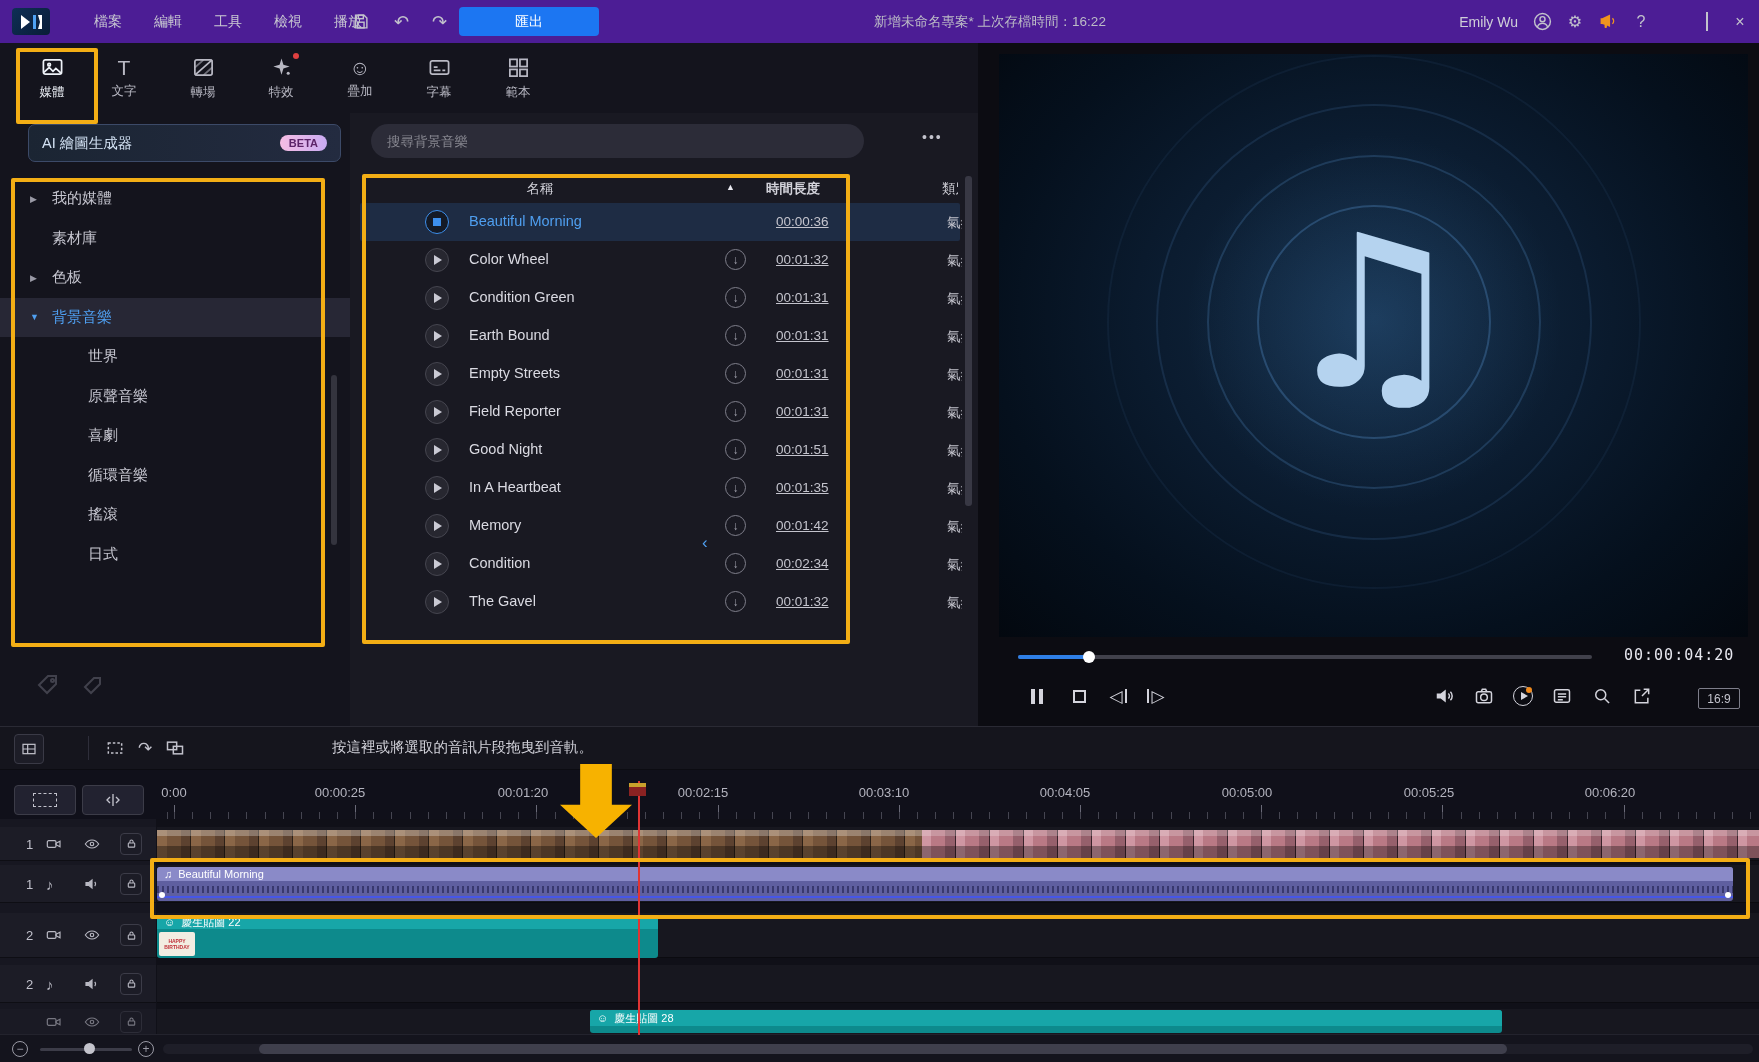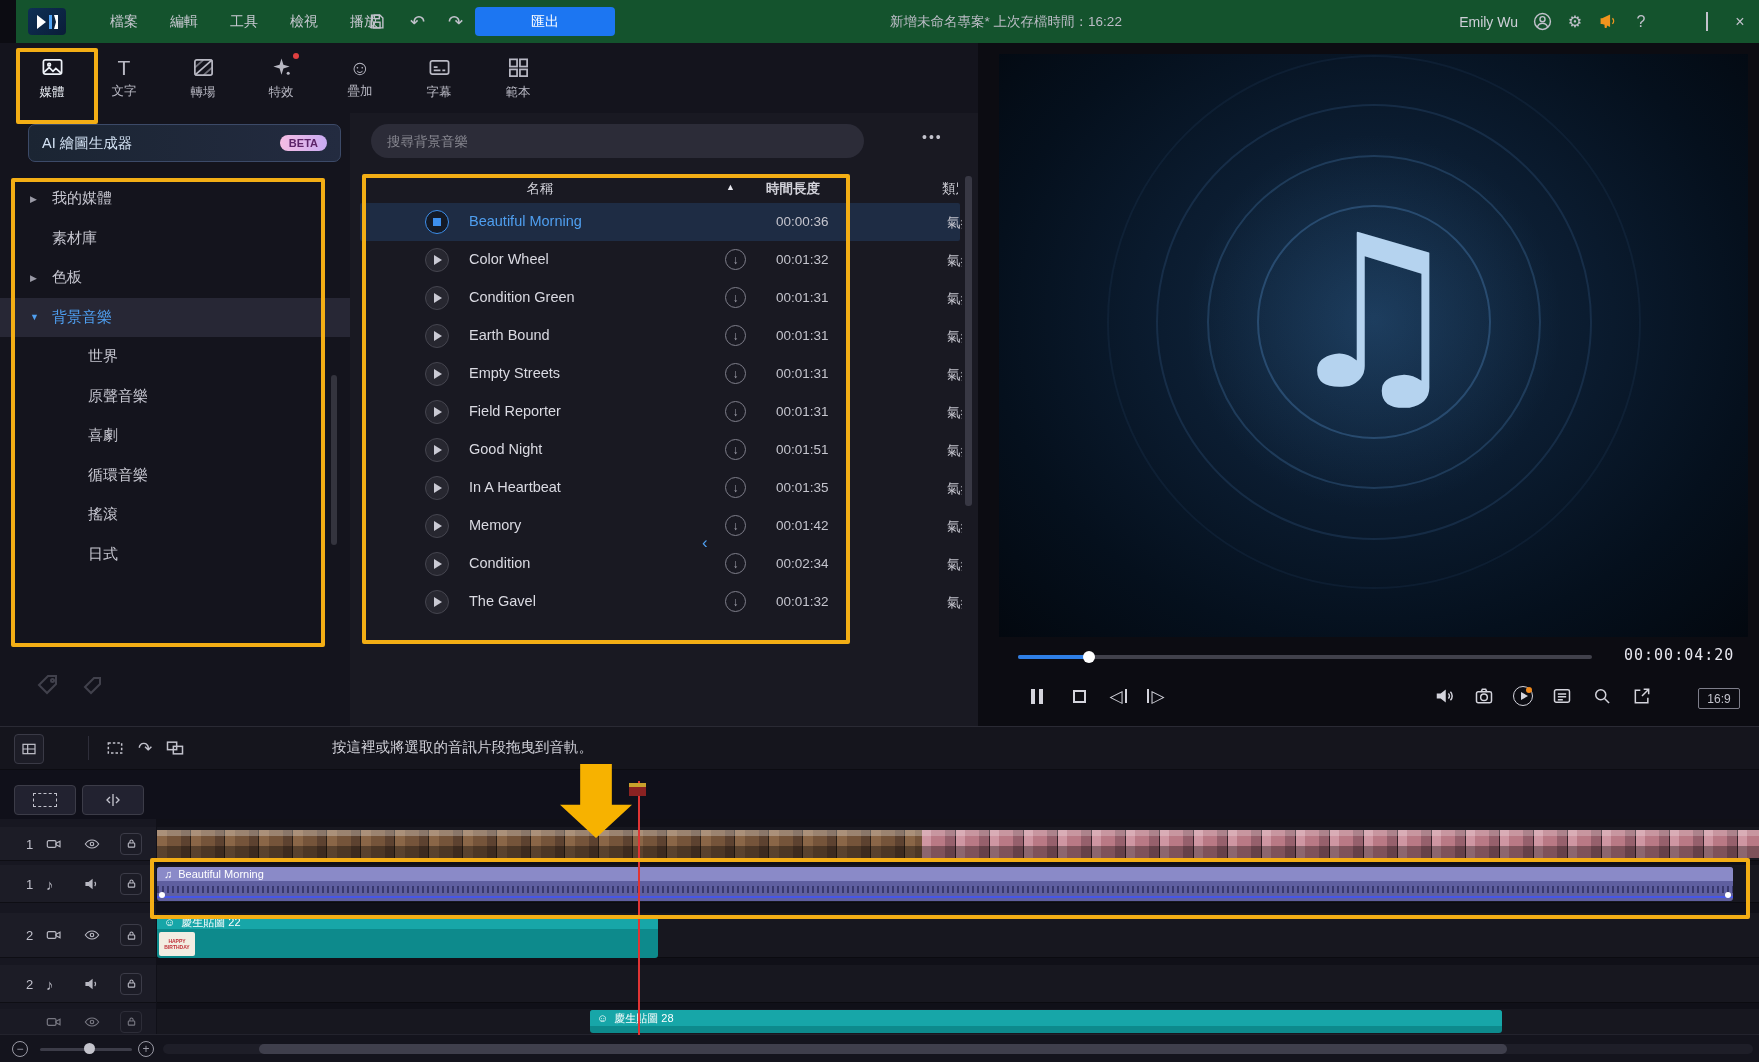--- a/index.html
+++ b/index.html
@@ -1,21 +1,21 @@
 <!DOCTYPE html>
 <html><head>
 <meta charset="utf-8">
 <style>
   html,body{margin:0;padding:0;background:#000;}
   body{width:1759px;height:1062px;overflow:hidden;font-family:"Liberation Sans","DejaVu Sans",sans-serif;
        -webkit-font-smoothing:antialiased;}
   .app{position:relative;width:1759px;height:1062px;background:#0c0c12;overflow:hidden;}
 
   
-  .topbar{position:absolute;left:16px;top:0;right:0;height:43px;background:#14532d;}
+  .topbar{position:absolute;left:0;top:0;right:0;height:43px;background:#4c1d95;}
   .logo{position:absolute;left:12px;top:8px;width:38px;height:27px;border-radius:4px;
         background:linear-gradient(135deg,#0e2f55,#0a1d38);display:flex;align-items:center;justify-content:center;}
   .menus{position:absolute;left:78px;top:0;height:43px;display:flex;align-items:center;}
   .menu-item{color:#c9c9d2;font-size:14px;padding:0 16px;cursor:default;}
   .tb-ic{position:absolute;top:0;height:43px;display:flex;align-items:center;color:#c2c2cc;font-size:18px;}
   .export-btn{position:absolute;left:459px;top:7px;width:140px;height:29px;background:#1c76f2;border:none;
         border-radius:4px;color:#fff;font-size:14px;font-family:inherit;}
   .proj-title{position:absolute;left:990px;top:13px;transform:translateX(-50%);color:#bcbcc6;font-size:13.5px;white-space:nowrap;}
   .tb-right{position:absolute;right:10px;top:0;height:43px;display:flex;align-items:center;gap:15px;}
   .user-name{color:#cfcfd8;font-size:14px;}
@@ -67,21 +67,21 @@
   .playbtn{position:absolute;left:65px;top:7px;width:24px;height:24px;border-radius:50%;background:#272730;
       border:1px solid #45454f;box-sizing:border-box;display:flex;align-items:center;justify-content:center;}
   .playbtn .tri{width:0;height:0;border-left:8px solid #cacad4;border-top:5px solid transparent;border-bottom:5px solid transparent;margin-left:2px;}
   .stopbtn{position:absolute;left:65px;top:7px;width:24px;height:24px;border-radius:50%;border:1.5px solid #3d8fec;
       box-sizing:border-box;display:flex;align-items:center;justify-content:center;background:#141a26;}
   .stopbtn i{width:8px;height:8px;background:#3d8fec;display:block;}
   .tname{position:absolute;left:109px;top:10px;font-size:14.5px;color:#dadae2;}
   .row.selected .tname{color:#4f9ff0;}
   .dl{position:absolute;left:365px;top:8px;width:21px;height:21px;border-radius:50%;border:1.5px solid #7e7e8a;
       box-sizing:border-box;color:#a2a2ae;font-size:12px;display:flex;align-items:center;justify-content:center;}
-  .dur{position:absolute;left:416px;top:11px;font-size:13.5px;color:#c4c4cd;}
+  .dur{position:absolute;left:416px;top:11px;font-size:13.5px;color:#c4c4cd;text-decoration:underline;}
   .cat{position:absolute;left:587px;top:11px;width:15px;overflow:hidden;white-space:nowrap;font-size:13.5px;color:#c4c4cd;}
   .lib-scroll{position:absolute;right:6px;top:63px;width:7px;height:540px;}
   .lib-scroll i{display:block;width:7px;height:330px;border-radius:3px;background:#383844;}
 
   
   .preview{position:absolute;left:988px;top:43px;right:0;height:683px;background:#0c0c12;}
   .screen{position:absolute;left:11px;top:11px;width:749px;height:583px;overflow:hidden;
      background:radial-gradient(ellipse at 50% 45%, #132a42 0%, #0b1c30 40%, #05101d 72%, #03080f 100%);}
   .ring{position:absolute;left:50%;top:46%;transform:translate(-50%,-50%);border-radius:50%;}
   .glow{width:380px;height:380px;background:radial-gradient(circle, rgba(70,140,210,.20), rgba(70,140,210,0) 70%);}
@@ -543,20 +543,33 @@
     <span class="rbtn" style="left:14px">
         <i class="dashrect"></i>
       </span>
     <span class="rbtn" style="left:82px">
       <svg viewBox="0 0 24 24" width="18" height="18" fill="none" stroke="currentColor" stroke-width="1.8">
           <path d="M12 4v16"></path>
           <path d="M8 8l-4 4 4 4M16 8l4 4-4 4"></path>
         </svg>
     </span>
 
+    <div class="ruler">
+      <span class="rl" style="left:17px">0:00</span>
+      <span class="rl" style="left:183px">00:00:25</span>
+      <span class="rl" style="left:366px">00:01:20</span>
+      <span class="rl" style="left:546px">00:02:15</span>
+      <span class="rl" style="left:727px">00:03:10</span>
+      <span class="rl" style="left:908px">00:04:05</span>
+      <span class="rl" style="left:1090px">00:05:00</span>
+      <span class="rl" style="left:1272px">00:05:25</span>
+      <span class="rl" style="left:1453px">00:06:20</span>
+      <div class="ticks-major"></div>
+      <div class="ticks-minor"></div>
+    </div>
 
     <div class="lanes">
       <div class="headcol"></div>
 
       <div class="lane" style="top:8px;height:34px">
         <div class="film-a"></div>
         <div class="film-b"></div>
       </div>
       <div class="lane" style="top:46px;height:38px">
         <div class="clip-a1">

